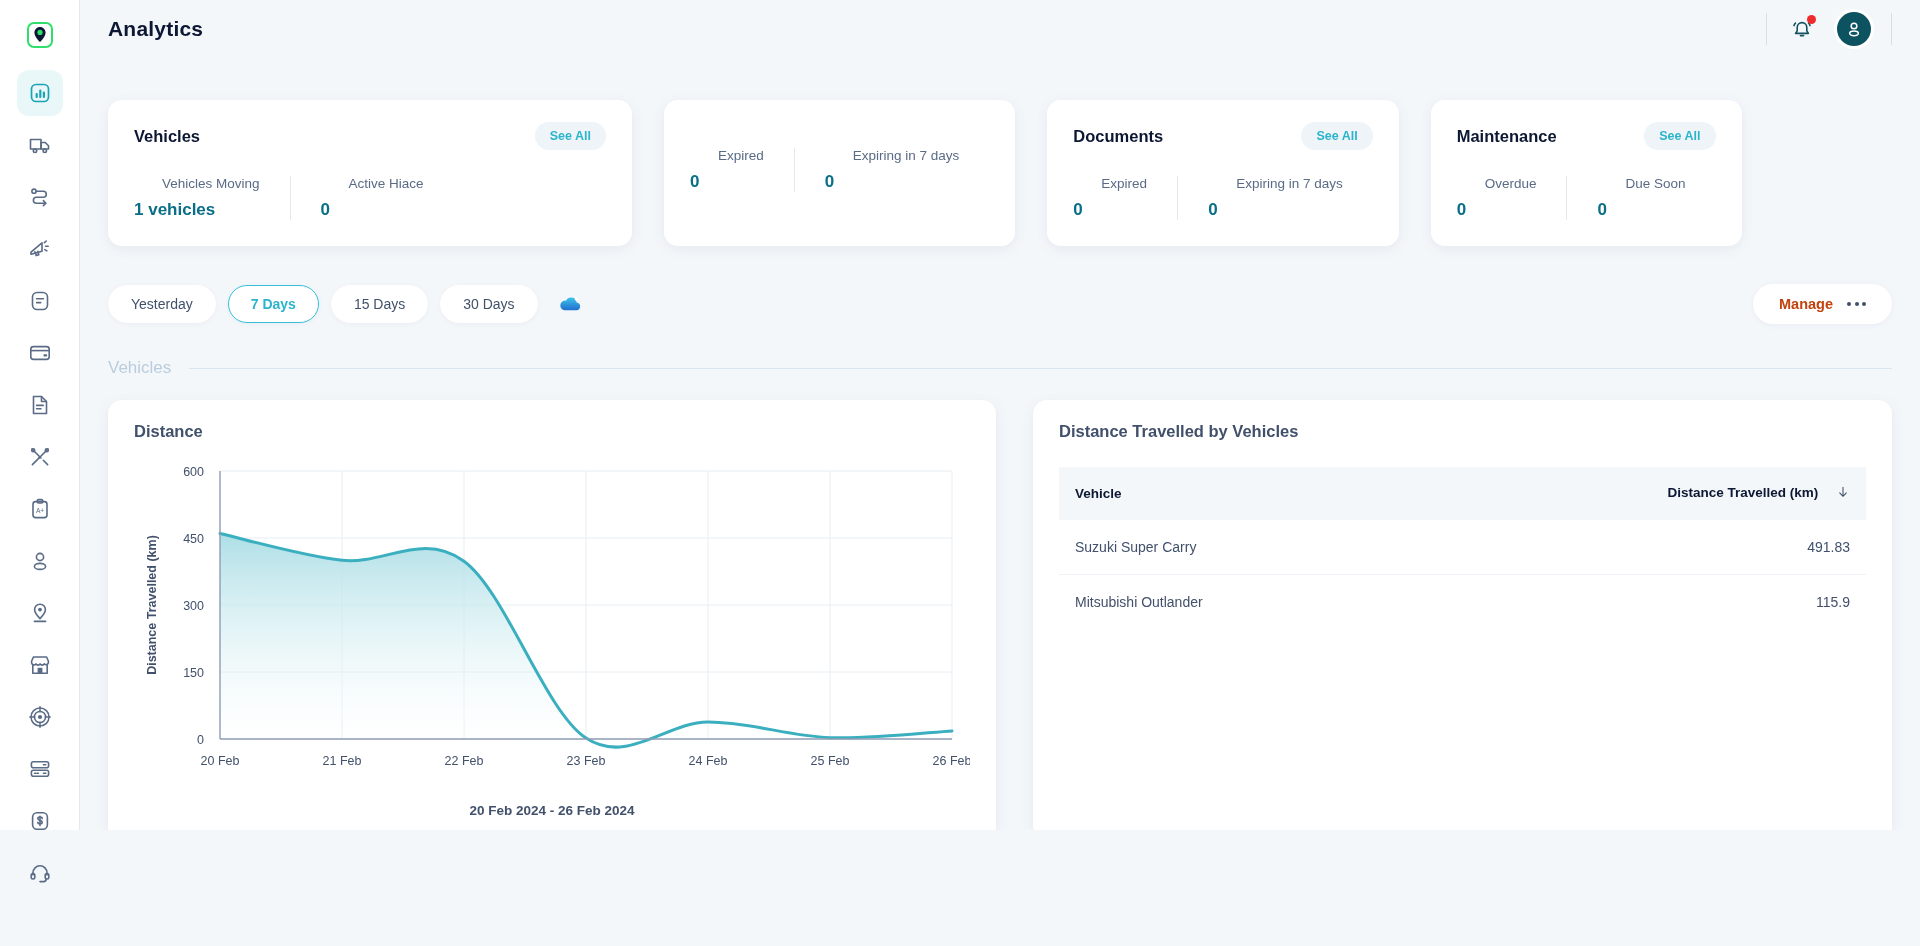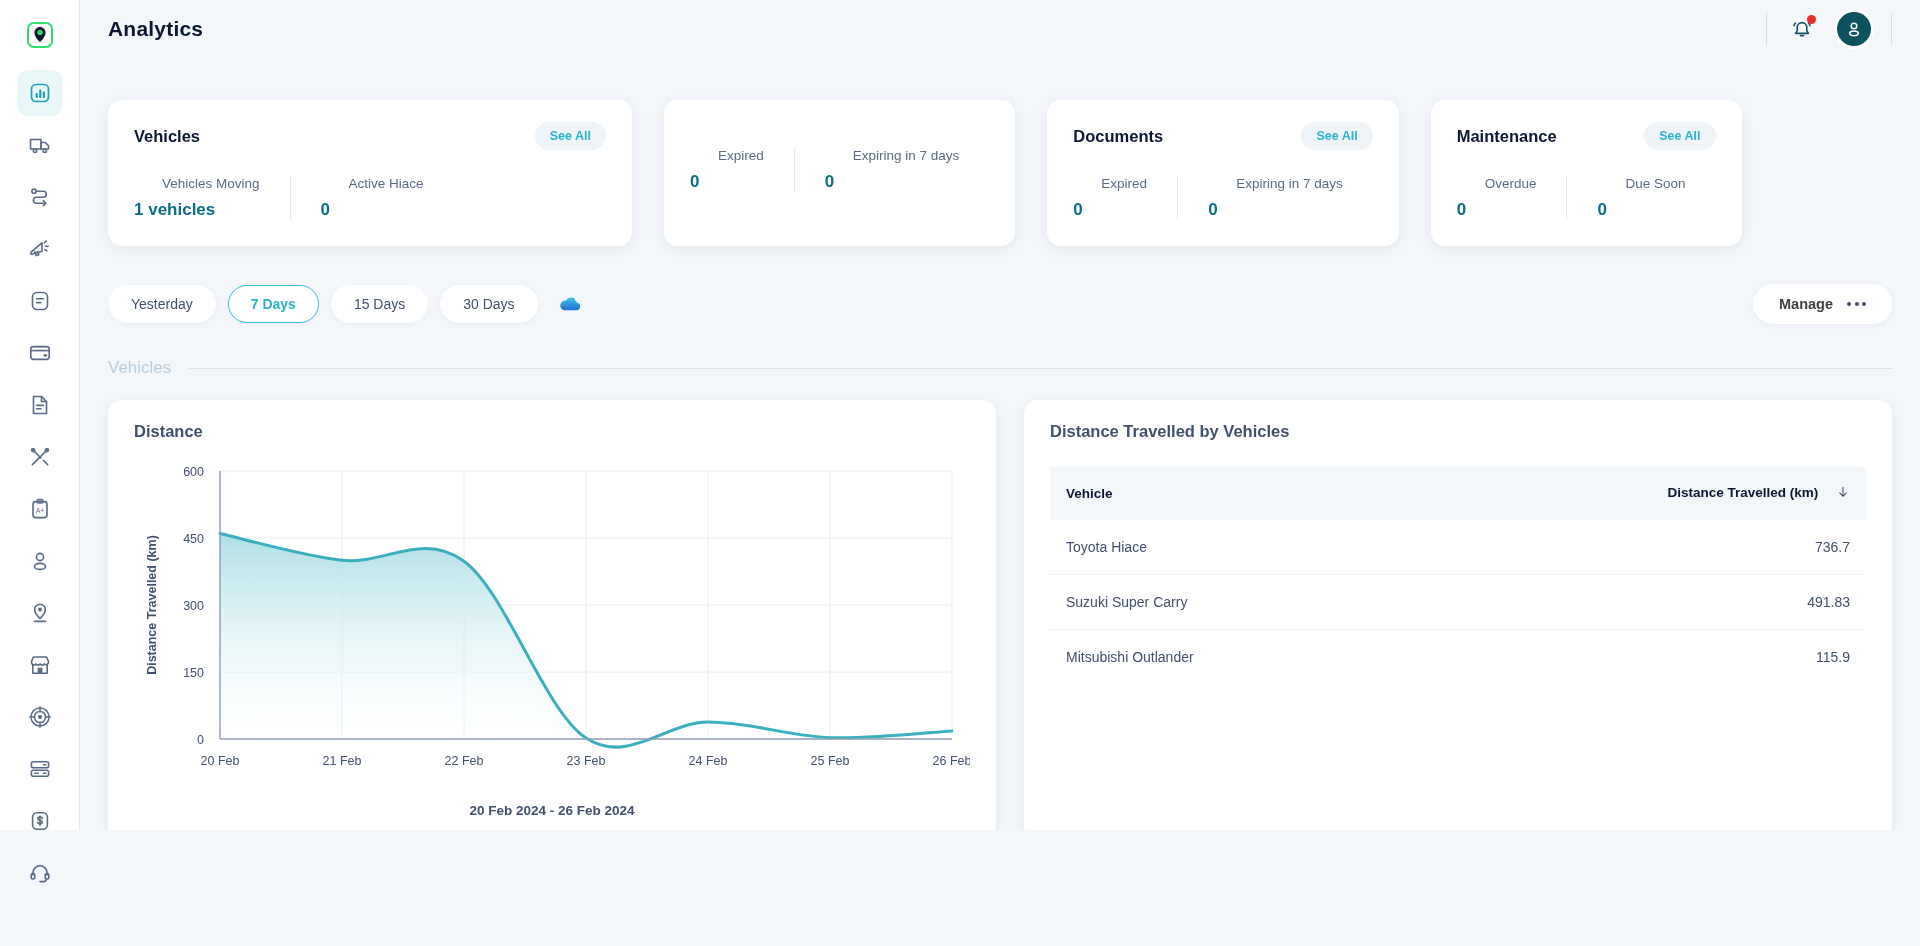--- a/index.html
+++ b/index.html
@@ -97,34 +97,34 @@
     display: flex; align-items: center; gap: 52px; cursor: pointer;
     box-shadow: 0 1px 5px rgba(26,58,95,.05);
     min-width: 236px;
   }
   .daterange-ph { font-size: 14px; color: #5a6b86; }
   .cal-icon { color: #35c0d8; display: flex; }
   .cloud-btn { margin-left: 6px; cursor: pointer; display: flex; }
   .manage-btn {
     margin-left: auto; background: #fff; border: none; border-radius: 24px;
     padding: 12px 26px; display: flex; align-items: center; gap: 14px;
-    font-size: 14.5px; font-weight: bold; color: #404040; cursor: pointer;
+    font-size: 14.5px; font-weight: bold; color: #c2410c; cursor: pointer;
     font-family: inherit;
     box-shadow: 0 1px 6px rgba(26,58,95,.06);
   }
   .dots { display: flex; gap: 3.5px; }
   .dots i { width: 4px; height: 4px; border-radius: 50%; background: #41506b; display: block; }
 
   
   .section-div { display: flex; align-items: center; gap: 18px; margin-top: 34px; }
   .section-div .lbl { font-size: 17px; color: #b9cddd; font-weight: normal; white-space: nowrap; }
   .section-div .ln { flex: 1 1 auto; height: 1px; background: #d9e5ef; }
 
   
-  .panels { display: flex; gap: 28px; margin-top: 22px; }
+  .panels { display: flex; gap: 37px; margin-top: 22px; }
   .panel {
     background: #fff; border-radius: 14px;
     box-shadow: 0 3px 14px rgba(26,58,95,.07);
     padding: 22px 26px;
   }
   .panel.chart-panel { flex: 0 0 888px; }
   .panel.table-panel { flex: 1 1 auto; }
   .panel-title { font-size: 16.5px; font-weight: bold; color: #41506b; }
 
   
@@ -481,24 +481,20 @@
                   <span class="sort-ico">
                     <svg width="14" height="14" viewBox="0 0 24 24" fill="none" stroke="currentColor" stroke-width="1.8">
                       <path d="M12 4v15M6.4 13.4L12 19.4l5.6-6" stroke-linecap="round" stroke-linejoin="round"></path>
                     </svg>
                   </span>
                 </th>
               </tr>
             </thead>
             <tbody id="tbl-body">
                 <tr>
-                  <td>Toyota Hiace</td>
-                  <td class="num">736.7</td>
-                </tr>
-                <tr>
                   <td>Suzuki Super Carry</td>
                   <td class="num">491.83</td>
                 </tr>
                 <tr>
                   <td>Mitsubishi Outlander</td>
                   <td class="num">115.9</td>
                 </tr>
               </tbody>
           </table>
         </div>

